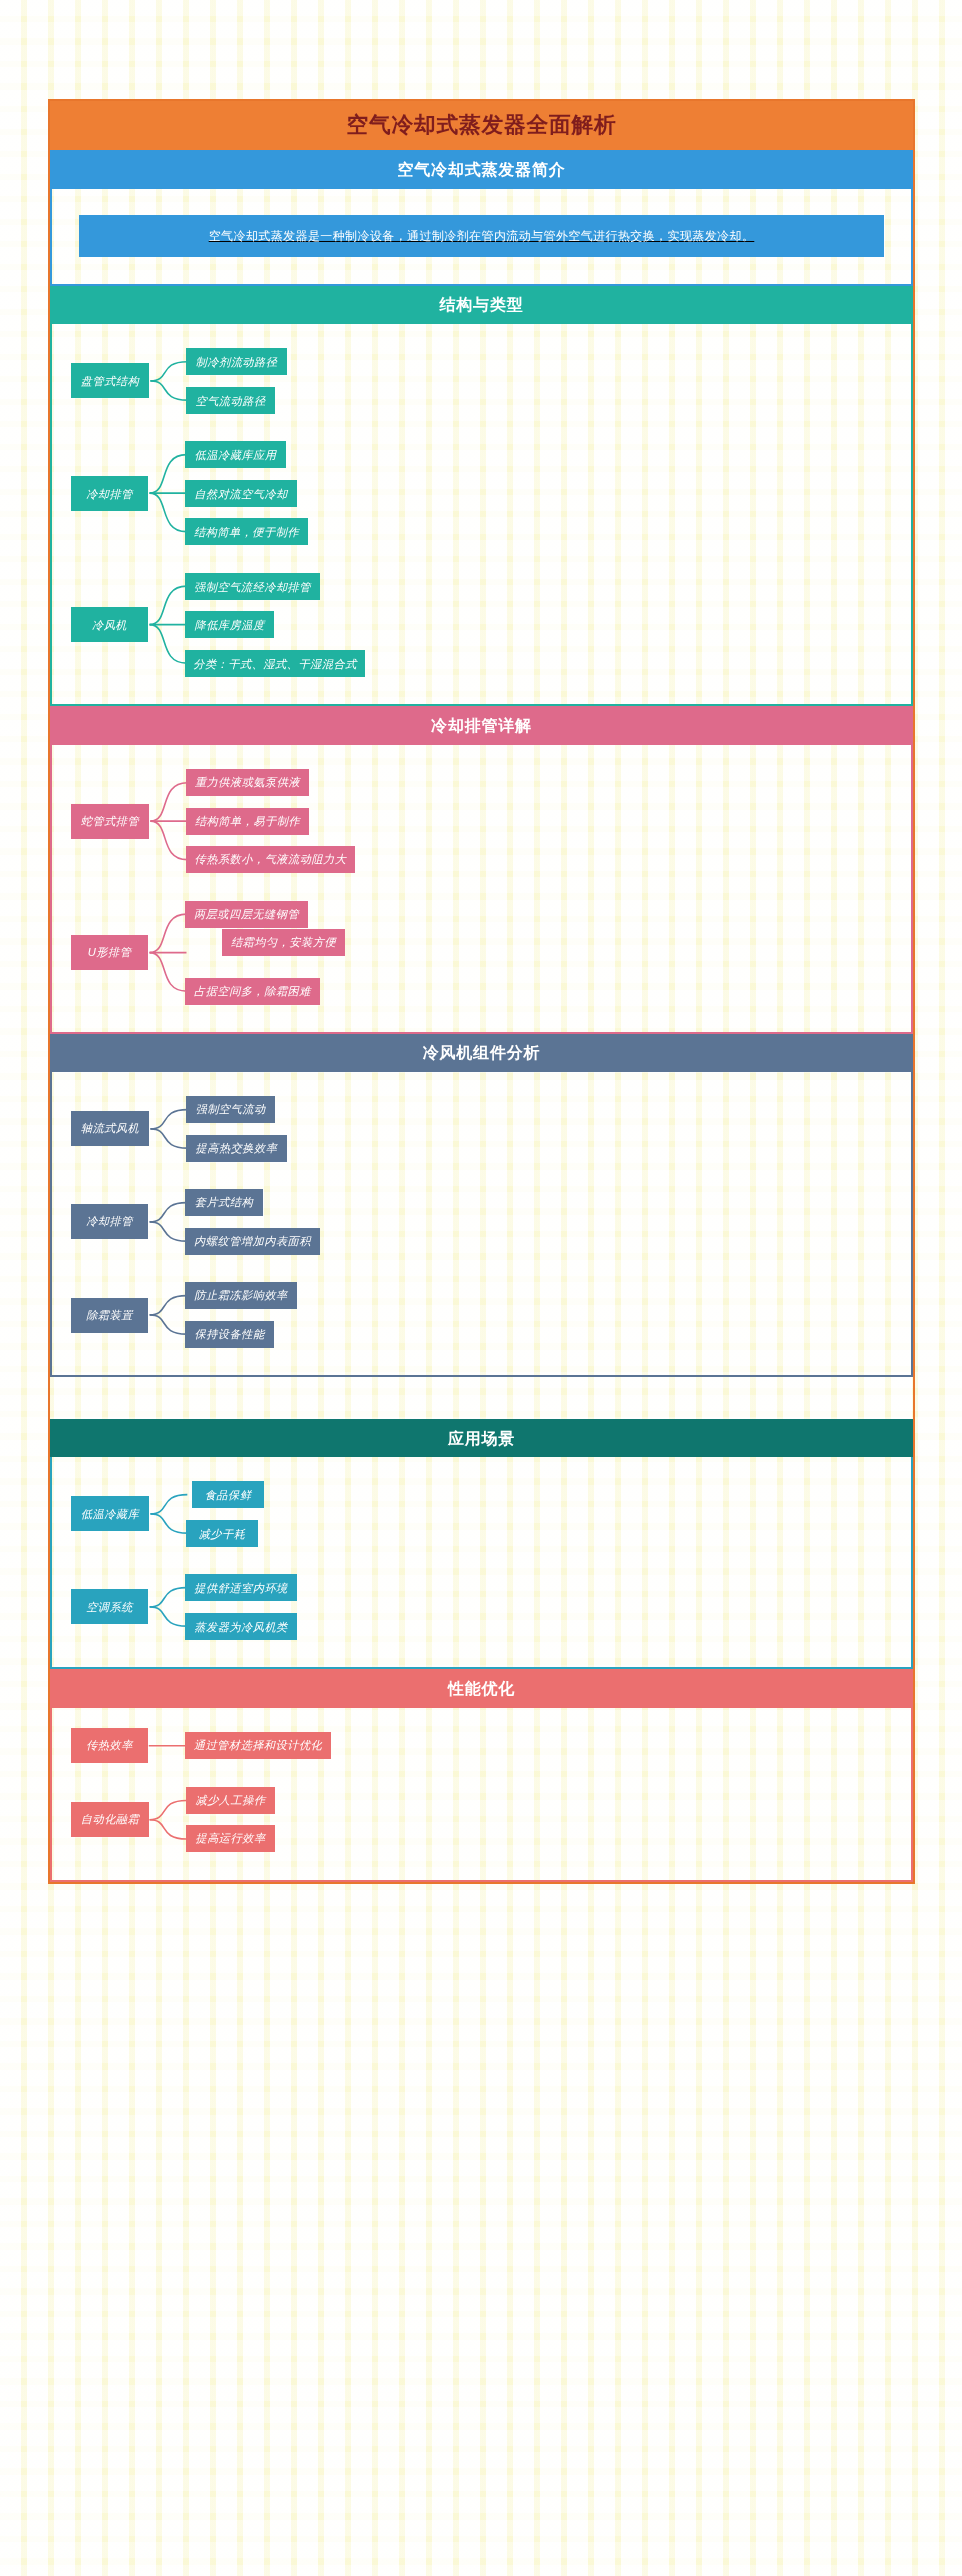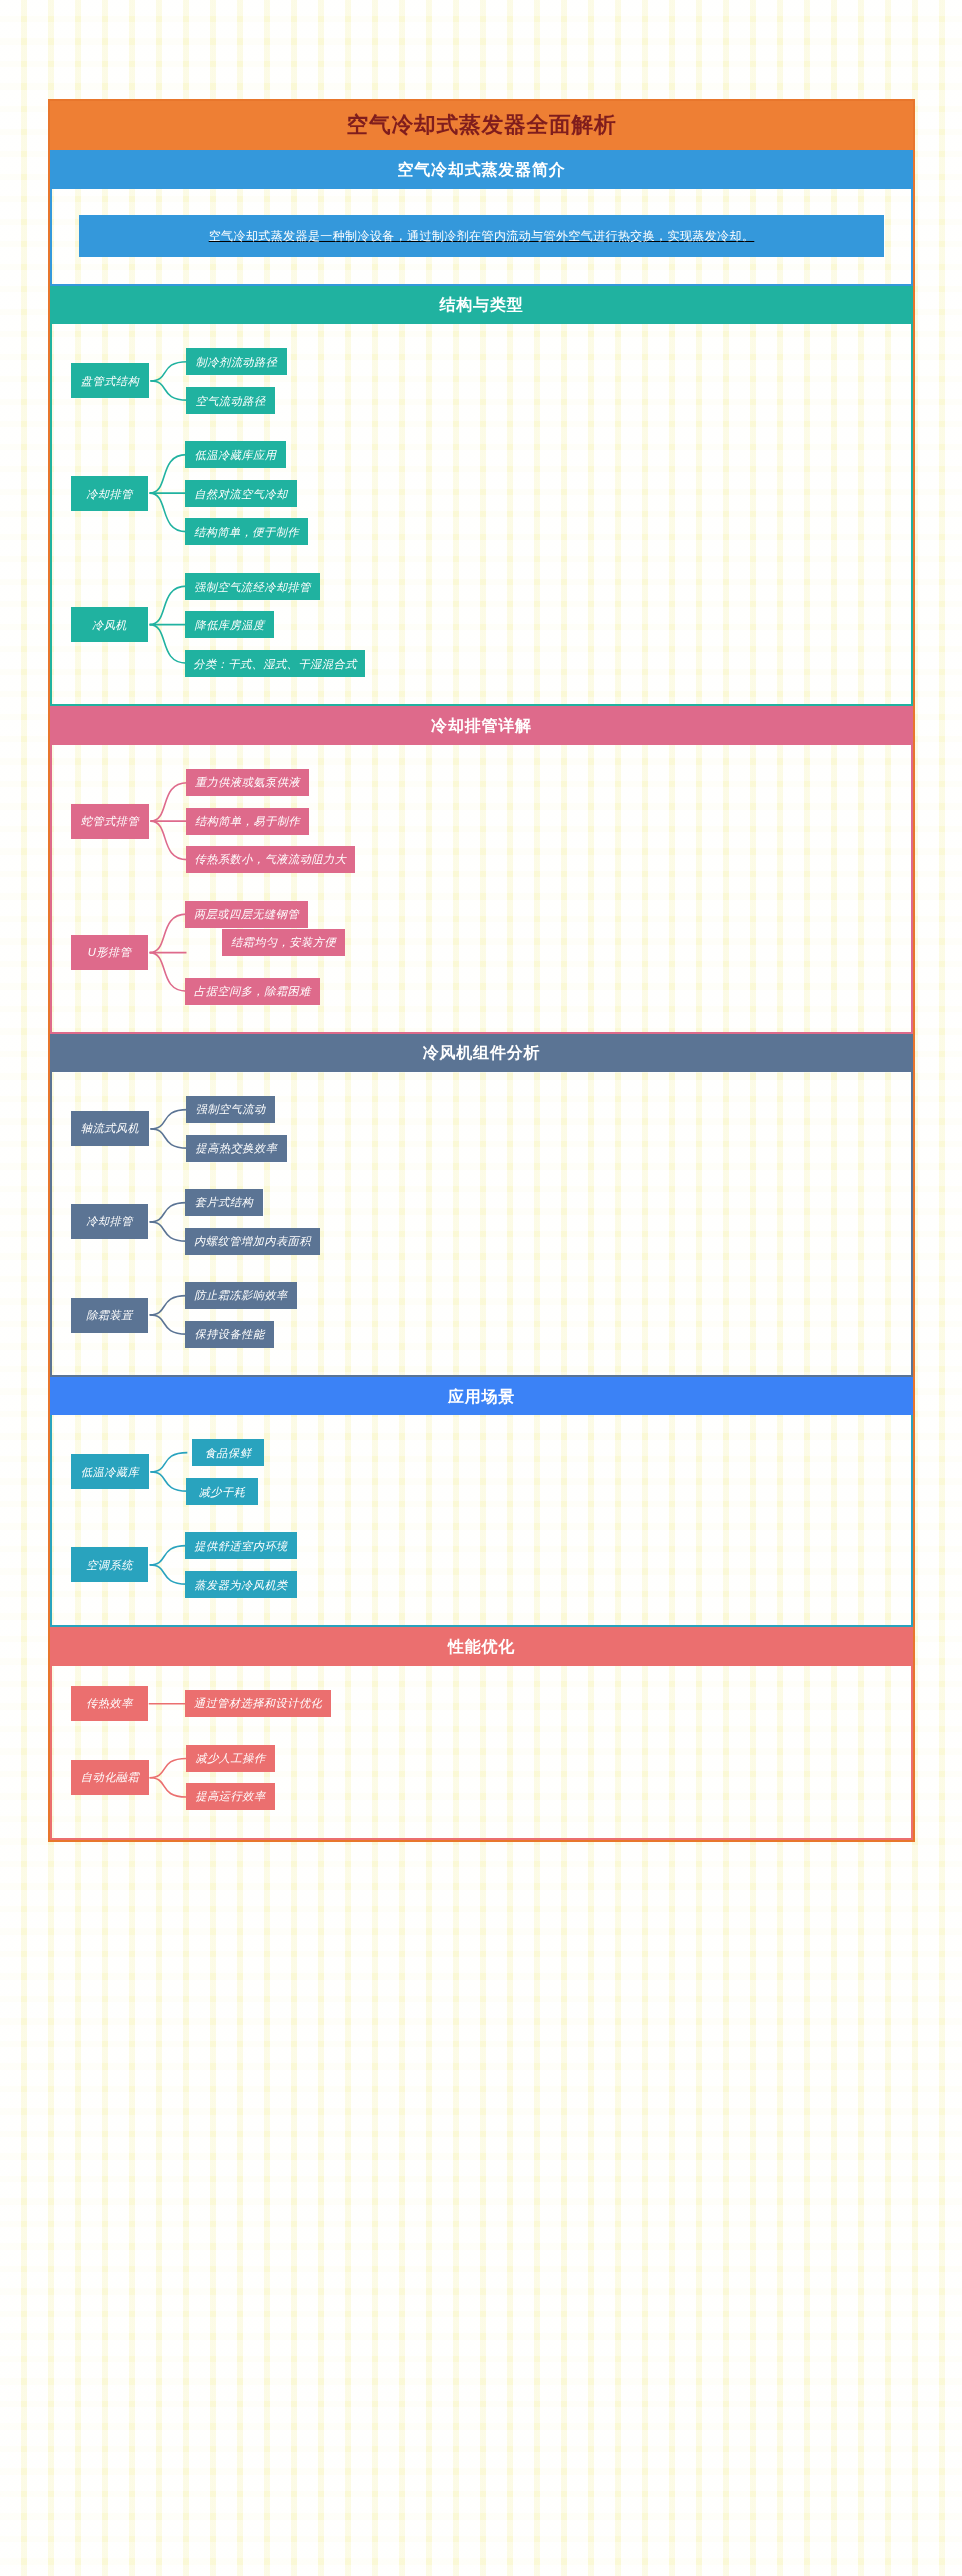--- a/index.html
+++ b/index.html
@@ -173,21 +173,21 @@
             <div class="node parent" style="left: 19px; top: 132px; width: 77px; height: 35px; background: rgb(91, 116, 148);">冷却排管</div>
             <div class="node child" style="left: 133px; top: 117px; width: 78px; height: 27px; background: rgb(91, 116, 148);">套片式结构</div>
             <div class="node child" style="left: 133px; top: 156px; width: 135px; height: 27px; background: rgb(91, 116, 148);">内螺纹管增加内表面积</div>
             <div class="node parent" style="left: 19px; top: 226px; width: 77px; height: 35px; background: rgb(91, 116, 148);">除霜装置</div>
             <div class="node child" style="left: 133px; top: 210px; width: 112px; height: 27px; background: rgb(91, 116, 148);">防止霜冻影响效率</div>
             <div class="node child" style="left: 133px; top: 249px; width: 89px; height: 27px; background: rgb(91, 116, 148);">保持设备性能</div>
           </div>
         </div>
       </div>
       <div class="section">
-        <div class="sec-head" style="background: #3b82f6;">应用场景</div>
+        <div class="sec-head" style="background: #0f766e; margin-top: 42px;">应用场景</div>
         <div class="sec-body" style="border-color: rgb(41, 163, 190);">
           <div class="map" style="height: 210px;">
             <svg height="210" viewBox="0 0 1068 262" width="857">
               <path d="M 121 71 C 146.3 71, 131 47, 167 47" fill="none" stroke="#29a3be" stroke-width="2"></path>
               <path d="M 121 71 C 146.3 71, 131 95, 167 95" fill="none" stroke="#29a3be" stroke-width="2"></path>
               <path d="M 120 187 C 145.3 187, 130 163, 166 163" fill="none" stroke="#29a3be" stroke-width="2"></path>
               <path d="M 120 187 C 145.3 187, 130 211, 166 211" fill="none" stroke="#29a3be" stroke-width="2"></path>
             </svg>
             <div class="node parent" style="left: 19px; top: 39px; width: 78px; height: 35px; background: rgb(41, 163, 190);">低温冷藏库</div>
             <div class="node child" style="left: 140px; top: 24px; width: 72px; height: 27px; background: rgb(41, 163, 190);">食品保鲜</div>

